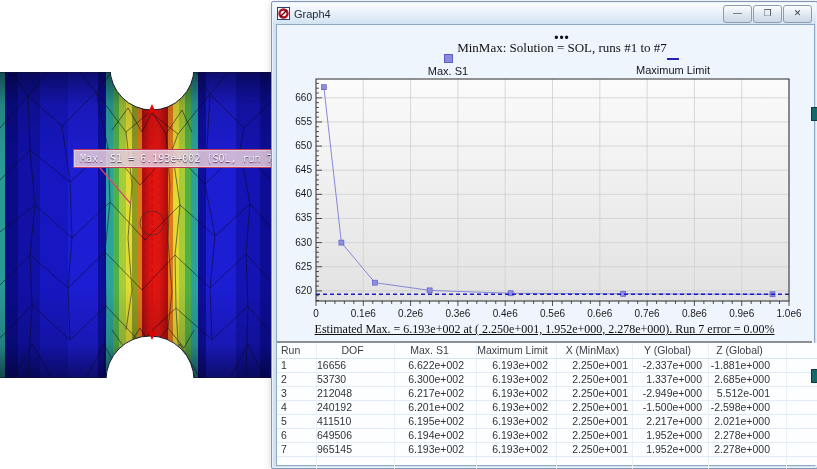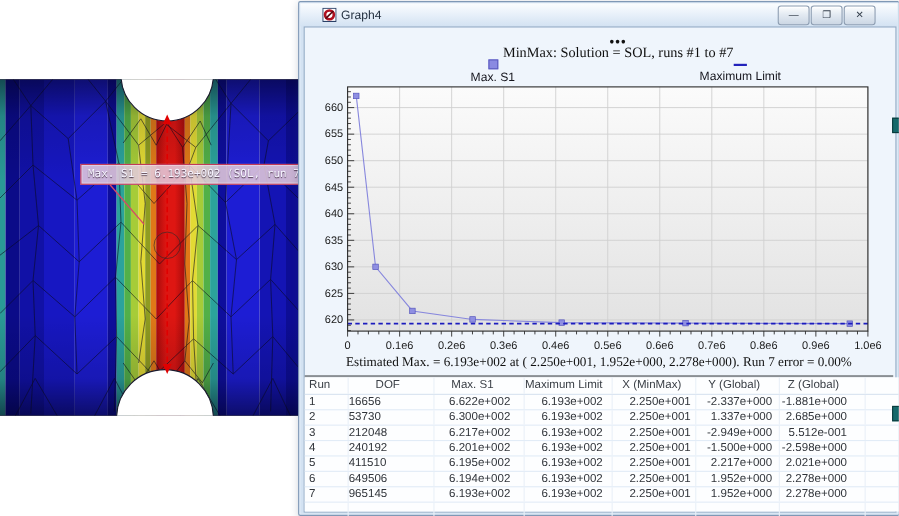--- a/index.html
+++ b/index.html
@@ -13,21 +13,21 @@
     box-shadow:0 0 0 1px rgba(255,255,255,0.35) inset;
     color:#f6f4ff;text-shadow:0 1px 1px rgba(40,20,40,.8);
     font-family:"DejaVu Sans Mono",monospace;font-size:10px;line-height:15px;
     padding:1px 6px;white-space:nowrap;}
 
   
   #win{position:absolute;left:271px;top:1px;width:545px;height:466px;
     background:#d3e2f2;border:1px solid #7f98b5;border-radius:2px;
     box-shadow:0 0 0 1px rgba(240,248,255,.8) inset,1px 2px 8px rgba(30,50,80,.25);}
   #titlebar{position:absolute;left:1px;top:1px;right:1px;height:21px;display:flex;
-    align-items:center;padding:0 20px;gap:4px;
+    align-items:center;padding:0 4px;gap:4px;
     background:linear-gradient(#fbfdfe,#e9f1fa 45%,#d3e2f2);}
   #win-title{font-size:11px;color:#1d2a3a;flex:0 0 auto;}
   #win-btns{margin-left:auto;display:flex;gap:1px;}
   .winbtn{width:27px;height:16px;border:1px solid #8d9db1;border-radius:3px;
     background:linear-gradient(#fdfefe,#e3eaf2 45%,#ccd7e4);
     box-shadow:0 1px 0 rgba(255,255,255,.9) inset;
     font-size:9px;line-height:14px;text-align:center;color:#37414e;cursor:default;}
   #client{position:absolute;left:4px;top:22px;width:537px;height:440px;
     background:#eff5fc;border:1px solid #8fa8c4;}
 
@@ -41,21 +41,21 @@
   .legend .dash{width:12px;height:2px;background:#2222bb;margin:4px auto 4px;}
   #legend-s1{left:126px;top:29px;}
   #legend-limit{left:351px;top:29px;}
 
   
   #plot-svg{position:absolute;left:7px;top:31px;}
   #plot-svg text{font-family:"Liberation Sans",sans-serif;}
 
   
   #estimated{left:0;top:297px;width:535px;font-family:"Liberation Serif",serif;
-    font-size:12px;color:#101010;}
+    font-size:12px;color:#101010;text-decoration:underline;}
   #separator{position:absolute;left:0px;top:316px;width:535px;border-top:2px solid #8a8f94;}
   #table-region{position:absolute;left:0;top:318px;width:582px;bottom:0;background:#fdfeff;
     font-size:10.5px;color:#30343a;}
   .trow{display:flex;height:13px;line-height:13px;border-bottom:1px solid #e2ecf7;}
   .trow.head{height:15px;line-height:15px;color:#3a3f46;border-bottom:1px solid #d7e3f0;}
   .tcell{box-sizing:border-box;border-right:1px solid #e9f0f8;overflow:hidden;white-space:nowrap;}
   .head .tcell{text-align:center;}
   .c0{width:40px;text-align:left;padding-left:4px;}
   .c1{width:78px;padding-right:6px;}
   .c2{width:82px;text-align:right;padding-right:12px;}

